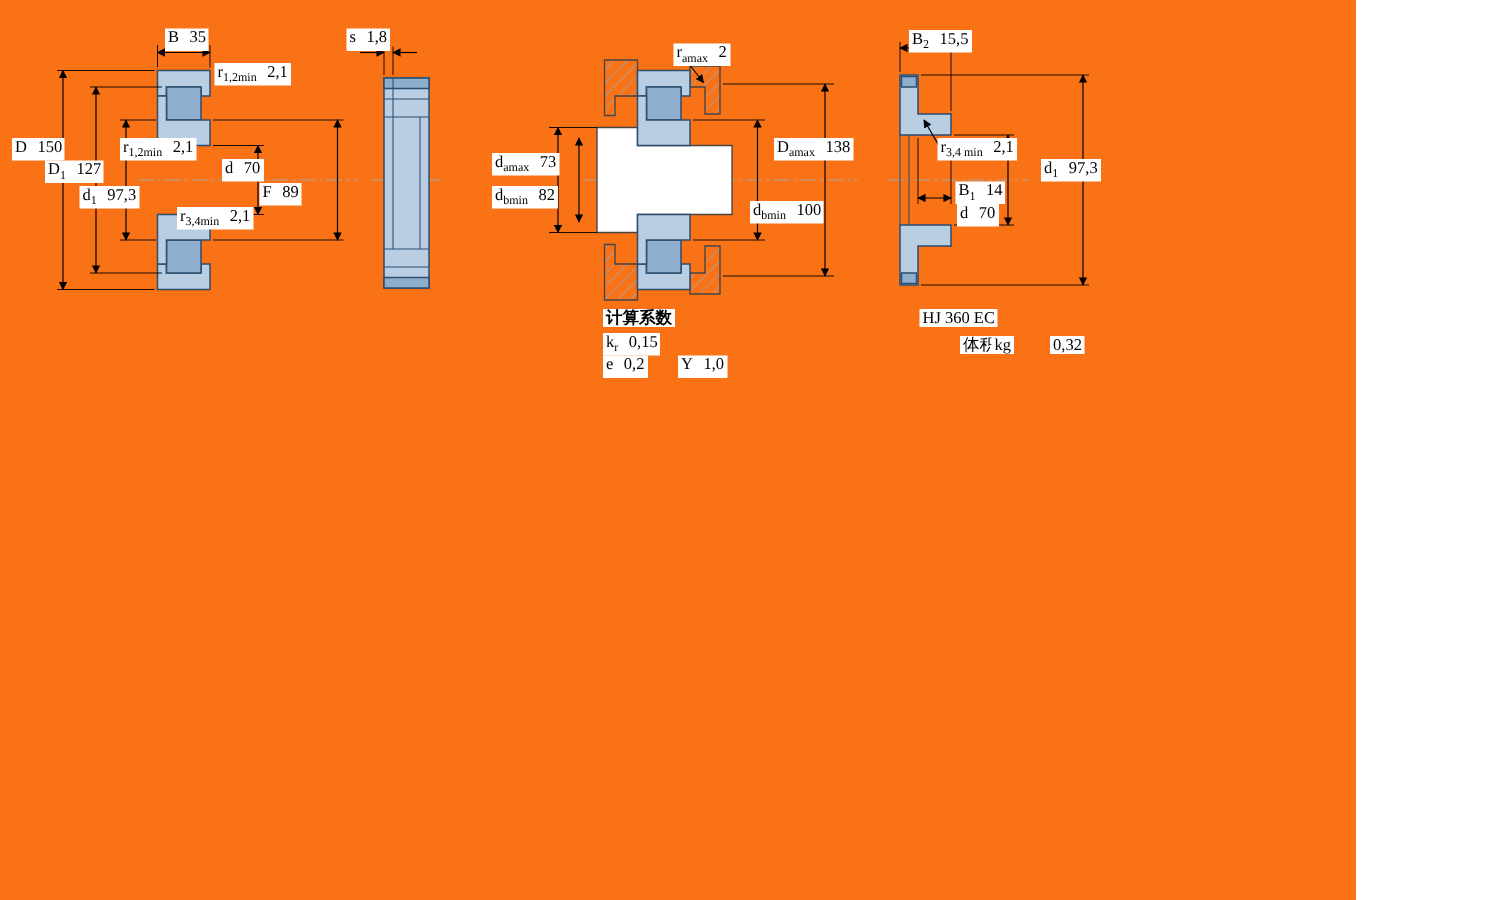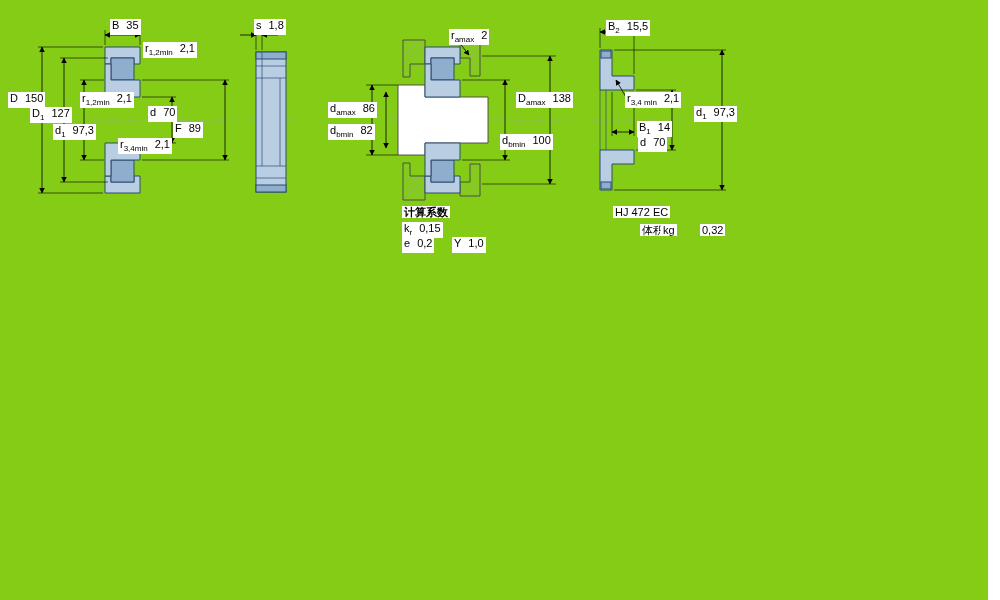--- a/index.html
+++ b/index.html
@@ -1,17 +1,17 @@
 <!DOCTYPE html>
 <html style="--c-fill: #b9cde3; --c-fill_dark: #8fadcd; --c-stroke: #2b4e71; --c-dimension: #000000;"><head>
 <meta charset="utf-8">
 <style>
   * { margin:0; padding:0; box-sizing:border-box; }
   html,body { background:#fff; font-family:"Liberation Sans", sans-serif; }
-  .stage { position:relative; width:988px; height:600px; background:#84cc16; overflow:hidden; }
+  .stage { position:relative; width:904px; height:600px; background:#f97316; overflow:hidden;font-family:Liberation Serif, serif; }
   .stage svg { position:absolute; left:0; top:0; z-index:1; }
 
   .lbl { position:absolute; z-index:2; font-size:11px; color:#000; line-height:1.1;
          white-space:nowrap; background:#fff; padding:0 2px; }
   .lbl sub { font-size:8px; }
   .lbl .val { margin-left:7px; }
   .lbl.bold { font-weight:bold; }
 
   .ring   { fill:var(--c-fill); stroke:var(--c-stroke); stroke-width:1; }
   .roller { fill:var(--c-fill_dark); stroke:var(--c-stroke); stroke-width:1; }
@@ -176,29 +176,29 @@
   <div class="lbl" style="left:53px;top:124px">
     <span>d</span><sub>1</sub><span class="val">97,3</span>
   </div>
   <div class="lbl" style="left:173px;top:122px">
     <span>F</span><sub></sub><span class="val">89</span>
   </div>
   <div class="lbl" style="left:118px;top:138px">
     <span>r</span><sub>3,4min</sub><span class="val">2,1</span>
   </div>
 
-  <div class="lbl" style="left:254px;top:19px">
+  <div class="lbl" style="left:231px;top:19px">
     <span>s</span><sub></sub><span class="val">1,8</span>
   </div>
 
   <div class="lbl" style="left:449px;top:29px">
     <span>r</span><sub>amax</sub><span class="val">2</span>
   </div>
   <div class="lbl" style="left:328px;top:102px">
-    <span>d</span><sub>amax</sub><span class="val">86</span>
+    <span>d</span><sub>amax</sub><span class="val">73</span>
   </div>
   <div class="lbl" style="left:328px;top:124px">
     <span>d</span><sub>bmin</sub><span class="val">82</span>
   </div>
   <div class="lbl" style="left:516px;top:92px">
     <span>D</span><sub>amax</sub><span class="val">138</span>
   </div>
   <div class="lbl" style="left:500px;top:134px">
     <span>d</span><sub>bmin</sub><span class="val">100</span>
   </div>
@@ -221,18 +221,18 @@
   </div>
   <div class="lbl" style="left:694px;top:106px">
     <span>d</span><sub>1</sub><span class="val">97,3</span>
   </div>
   <div class="lbl" style="left:637px;top:121px">
     <span>B</span><sub>1</sub><span class="val">14</span>
   </div>
   <div class="lbl" style="left:638px;top:136px">
     <span>d</span><sub></sub><span class="val">70</span>
   </div>
-  <div class="lbl" style="left:613px;top:206px">HJ 472 EC</div>
+  <div class="lbl" style="left:613px;top:206px">HJ 360 EC</div>
   <div class="lbl" style="left:640px;top:224px">体积</div>
   <div class="lbl" style="left:661px;top:224px">kg</div>
   <div class="lbl" style="left:700px;top:224px">0,32</div>
 
 </div>
 
 </body></html>

